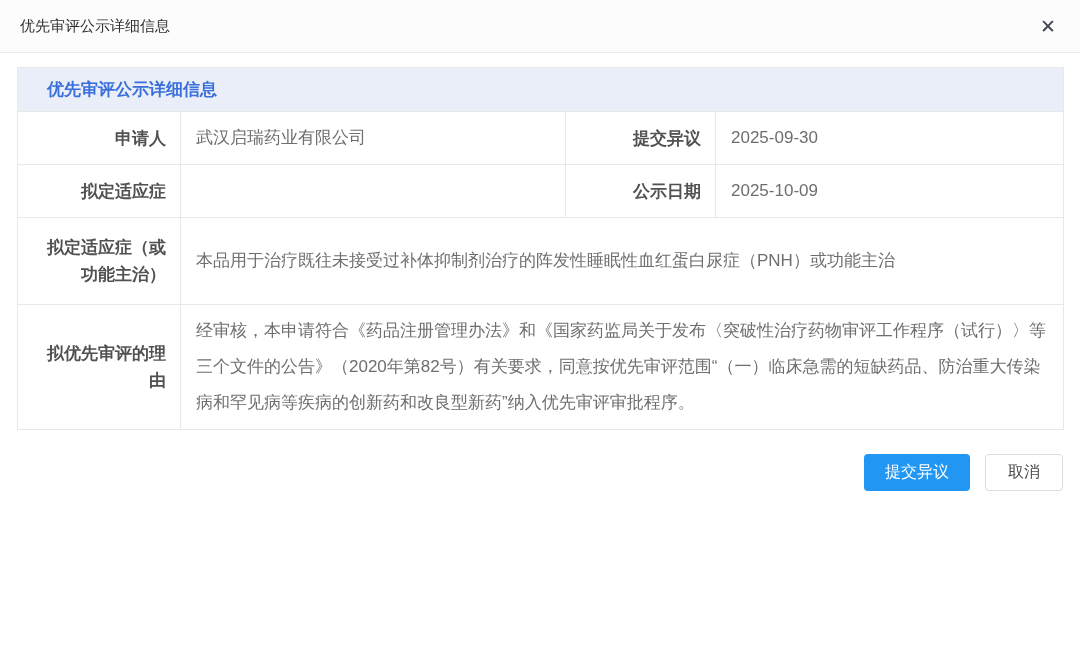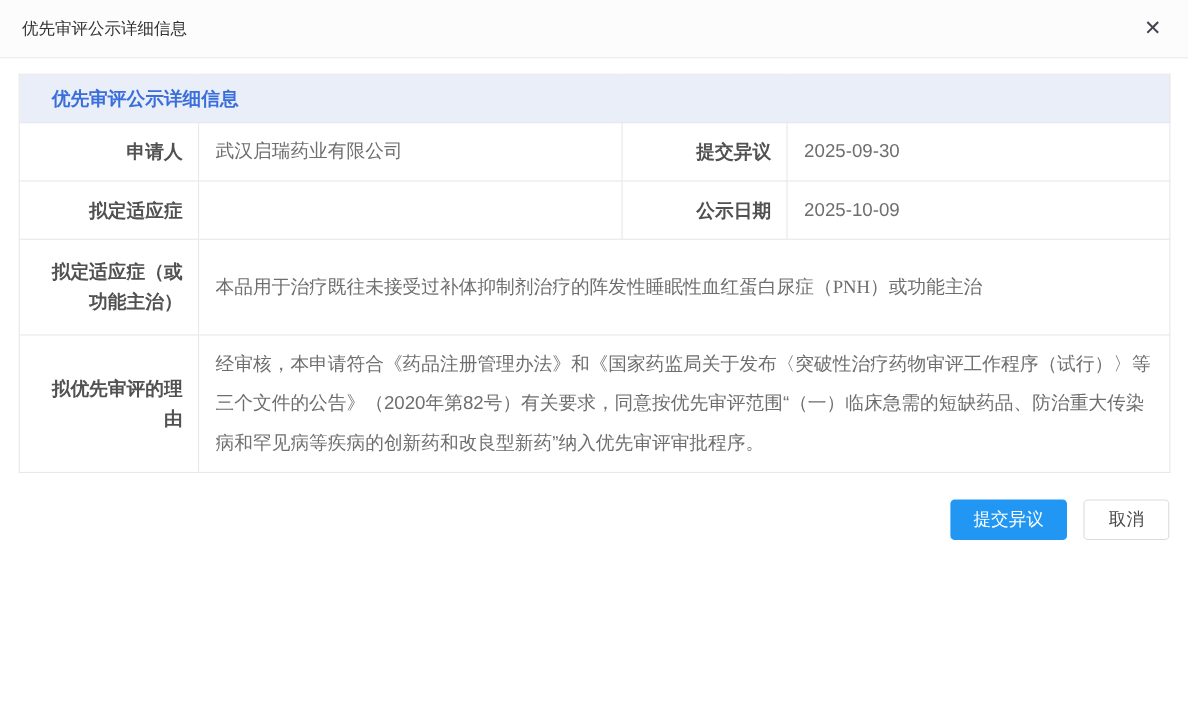--- a/index.html
+++ b/index.html
@@ -37,21 +37,21 @@
   }
   td.lbl {
     text-align: right; font-weight: bold; color: #515151;
     font-size: 17px; padding: 8px 14px; line-height: 27px;
   }
   td.val {
     text-align: left; color: #6e6e6e; font-size: 17px;
     padding: 8px 15px; line-height: 36px;
   }
   tr.h48 { height: 48px; } tr.h47 { height: 47px; }
-  tr.h74 { height: 74px; } tr.h87 { height: 87px; font-family: Liberation Serif, serif; } tr.h123 { height: 123px; }
+  tr.h74 { height: 74px; } tr.h87 { height: 87px; } tr.h123 { height: 123px; }
   .footer {
     display: flex; justify-content: flex-end; align-items: center;
     gap: 15px; margin: 24px 17px 0 0;
   }
   .btn { height: 37px; border-radius: 4px; font-size: 16px; cursor: pointer;
          font-family: inherit; }
   .btn-primary { background: var(--accent); color: #ffffff; border: none; padding: 0 21px; }
   .btn-default { background: #ffffff; color: #4a4a4a; border: 1px solid #dcdcdc; padding: 0 22px; }
 </style>
 </head>

